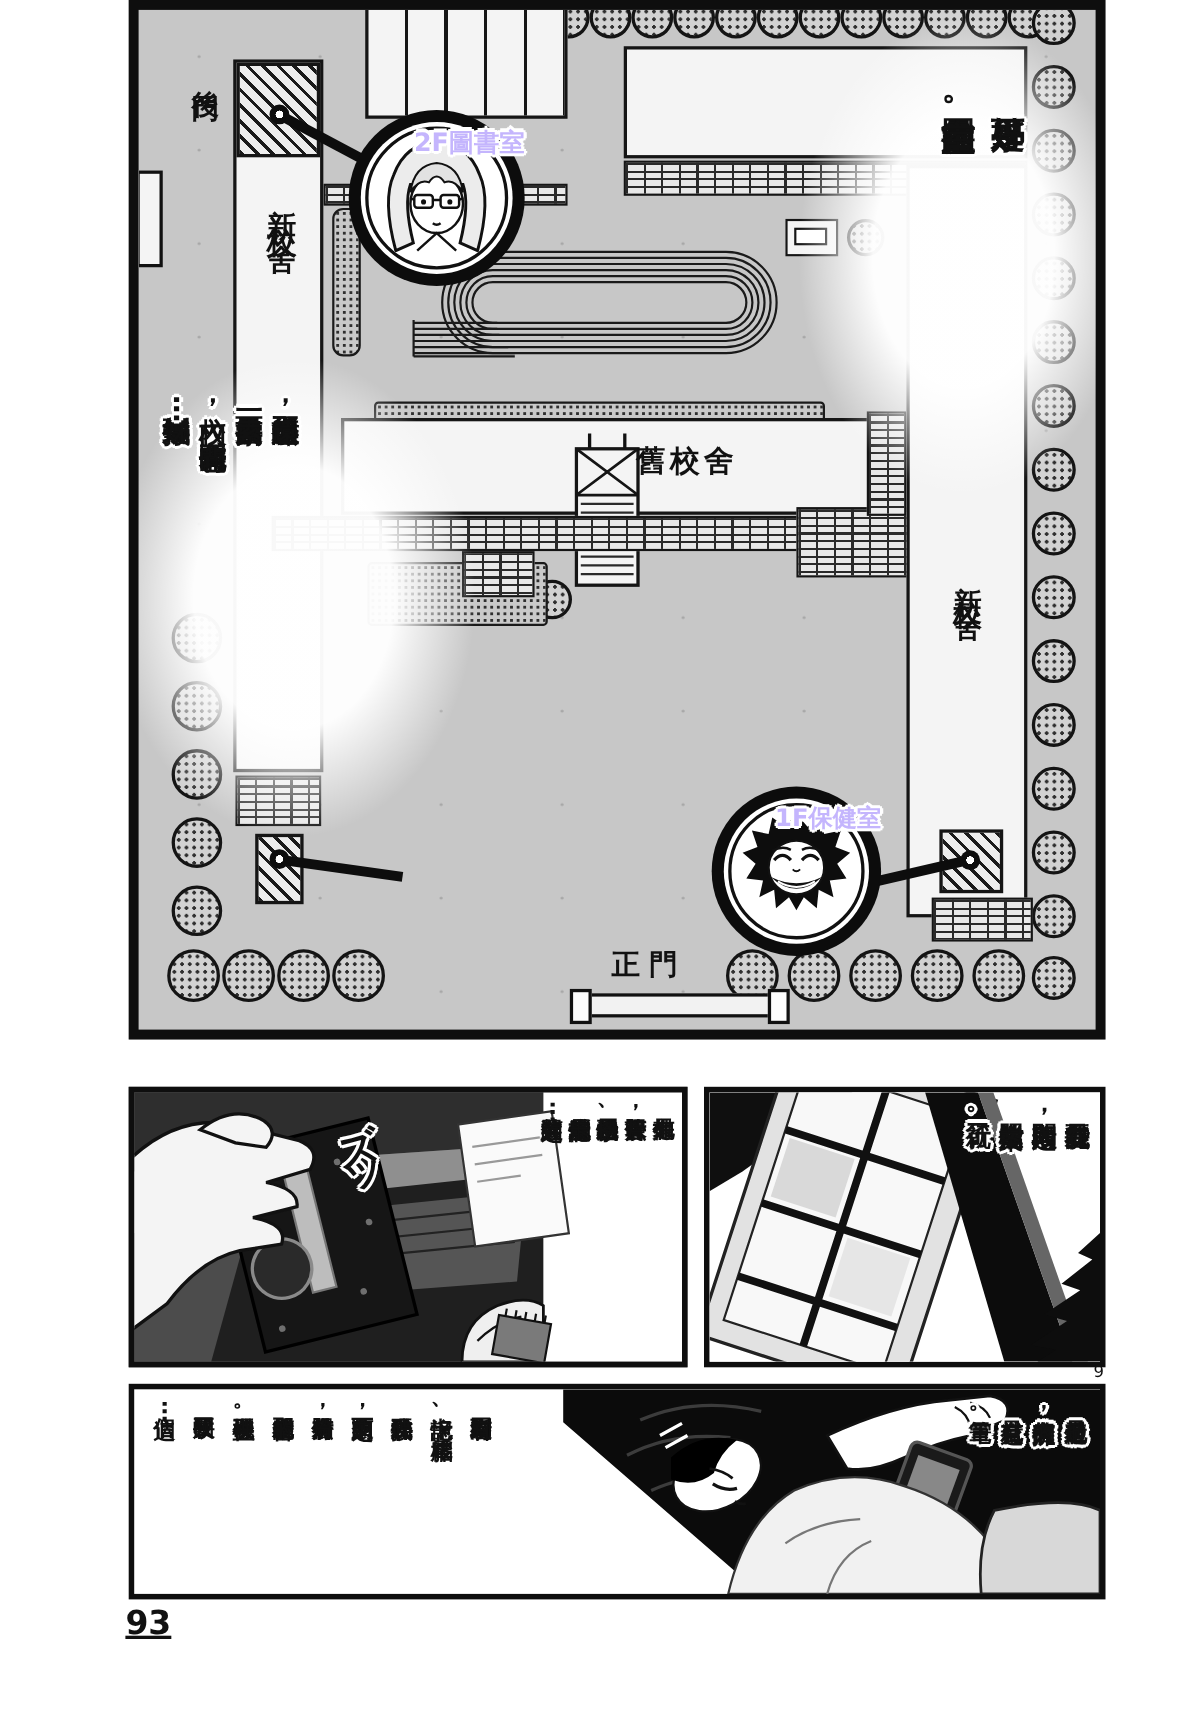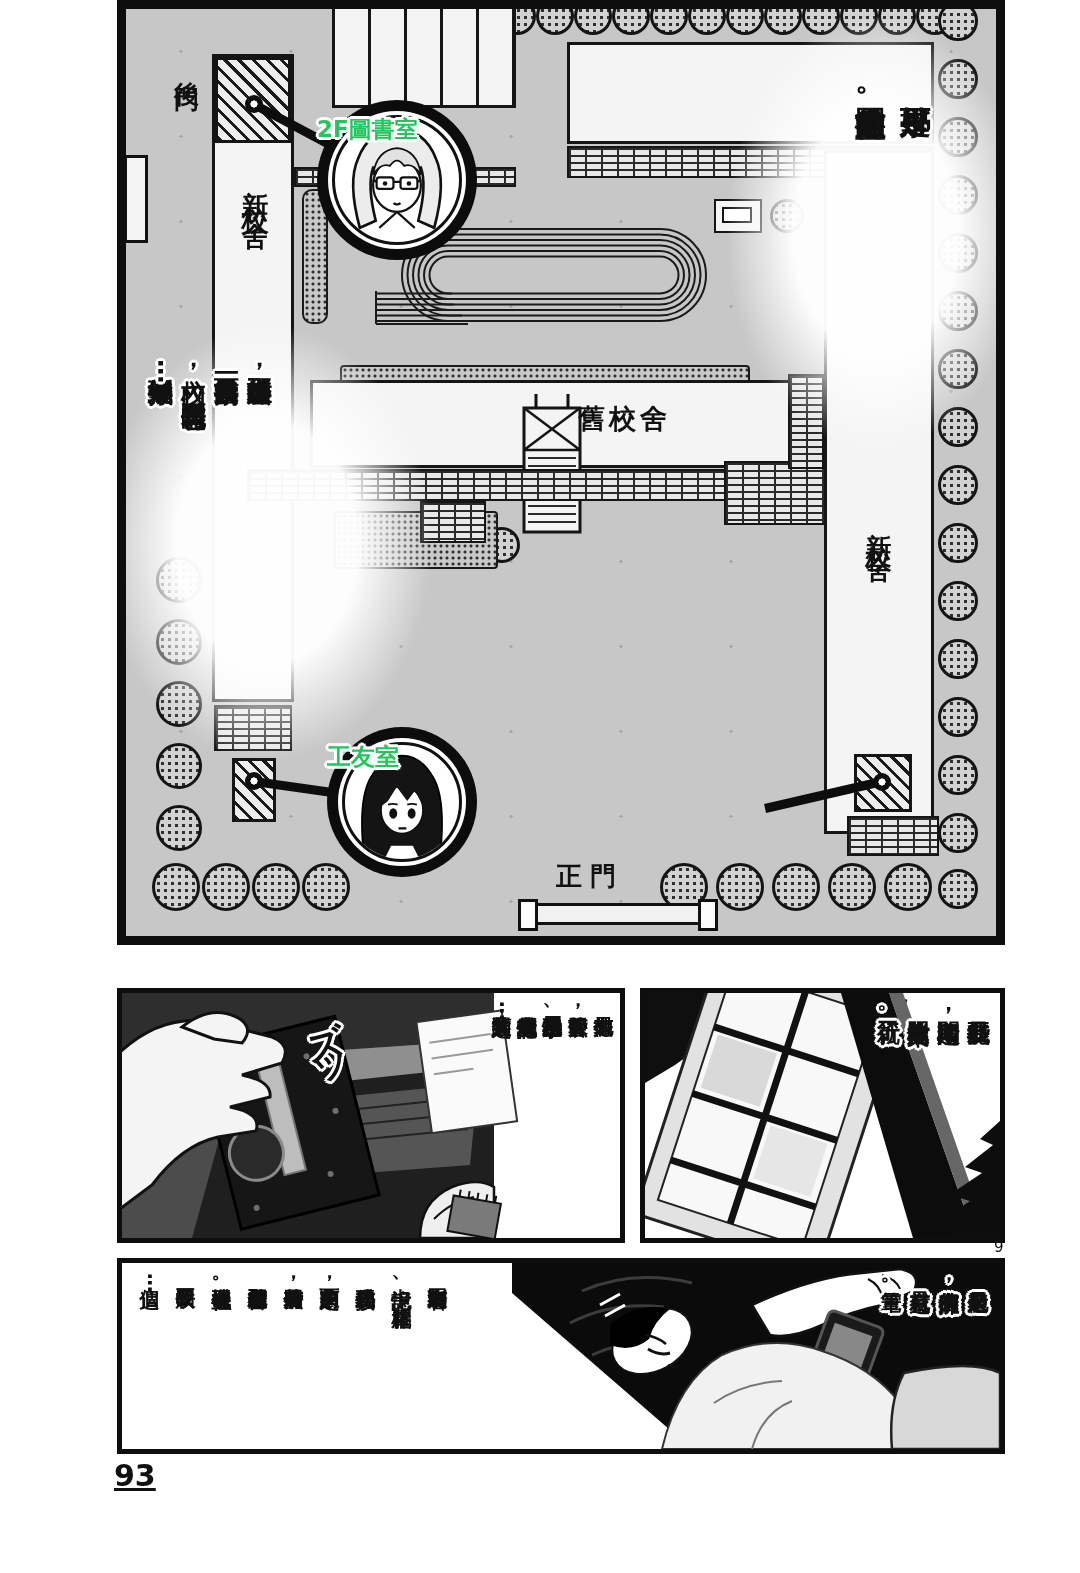--- a/index.html
+++ b/index.html
@@ -35,22 +35,22 @@
   -2px -2px #fff,2px -2px #fff,2px 2px #fff,-2px 2px #fff,
   -3px 0 #fff,3px 0 #fff,0 3px #fff,0 -3px #fff; }
 .pin { position:absolute; width:18px; height:18px; border-radius:50%;
   background:radial-gradient(#fff 0 3.5px, #0d0d0d 3.6px); z-index:4; }
 .connector { position:absolute; height:9px; background:#0d0d0d; transform-origin:0 50%; z-index:3; }
 .badge { position:absolute; border-radius:50%; background:#0c0c0c; z-index:5; }
 .badge-ring { position:absolute; inset:11px; border-radius:50%; background:#fff; }
 .badge-face { position:absolute; inset:15px; border-radius:50%; background:#fff;
   border:3px solid #111; overflow:hidden; }
 .badge-face svg { width:100%; height:100%; display:block; }
-.badge-label { position:absolute; left:0; right:0; top:14px; text-align:left;
-  font-weight:700; z-index:6; color:#22c55e; }
+.badge-label { position:absolute; left:0; right:0; top:14px; text-align:right;
+  font-weight:700; z-index:6; color:#c4b5fd; }
 .gate-bar { position:absolute; background:#f2f2f2; border-top:3px solid #111; border-bottom:3px solid #111; }
 .gate-post { position:absolute; background:#fdfdfd; border:3px solid #111; }
 
 
 .panel { position:absolute; border:5px solid #0e0e0e; background:#fff; overflow:hidden; }
 .panel svg { position:absolute; left:0; top:0; display:block; }
 .sfx { position:absolute; writing-mode:vertical-rl; font-weight:700; color:#111; }
 .folio { position:absolute; left:114px; top:1458px; font-size:30px; font-weight:700;text-decoration:underline; }
 .side-num { position:absolute; left:994px; top:1238px; font-size:15px; }
 </style>
@@ -184,37 +184,36 @@
           <path d="M66,72 H74 M47,72 L43,70 M93,72 L97,70" stroke="#111" stroke-width="2.5"></path>
           <circle cx="56.5" cy="74" r="2.6" fill="#111"></circle>
             <circle cx="83.5" cy="74" r="2.6" fill="#111"></circle>
           <path d="M66,96 Q70,99 74,96" fill="none" stroke="#111" stroke-width="2.5"></path>
           <path d="M50,124 L70,106 L90,124" fill="#fff" stroke="#111" stroke-width="2.5"></path>
         </svg>
       </div>
       <div class="badge-label halo" style="font-size:23px">2F圖書室</div>
     </div>
 
-    <div class="badge" style="left:201px;top:718px;width:150px;height:150px">
+
+    <div class="badge" style="left:521px;top:706px;width:154px;height:154px">
       <div class="badge-ring"></div>
       <div class="badge-face">
-        <svg viewBox="0 0 130 130">
-          <path d="M22,130 Q14,62 30,36 Q44,12 65,12 Q86,12 100,36 Q116,62 108,130 Z" fill="#141414" stroke="#000" stroke-width="2"></path>
-          <ellipse cx="65" cy="74" rx="24" ry="27" fill="#fff" stroke="#111" stroke-width="2"></ellipse>
-          <path d="M41,70 Q43,36 65,34 Q87,36 89,70 L80,52 L71,64 L59,48 L49,64 Z" fill="#141414"></path>
-          <ellipse cx="55" cy="78" rx="4.5" ry="6" fill="#111"></ellipse>
-          <ellipse cx="76" cy="78" rx="4.5" ry="6" fill="#111"></ellipse>
-          <path d="M49,68 Q55,66 60,68 M71,68 Q76,66 82,68" stroke="#111" stroke-width="2" fill="none"></path>
-          <path d="M61,95 H70" stroke="#111" stroke-width="2.5"></path>
-          <path d="M44,130 L52,114 H78 L86,130" fill="#fff" stroke="#111" stroke-width="2"></path>
+        <svg viewBox="0 0 140 140">
+          <path d="M70,8 L82,22 L96,12 L100,30 L118,26 L112,44 L128,50 L114,62 L124,78 L106,80 L110,98 L94,90 L92,110 L78,98 L70,112 L62,98 L48,110 L46,90 L30,98 L34,80 L16,78 L26,62 L12,50 L28,44 L22,26 L40,30 L44,12 L58,22 Z" fill="#0d0d0d"></path>
+          <ellipse cx="70" cy="66" rx="30" ry="29" fill="#fff" stroke="#111" stroke-width="2.5"></ellipse>
+          <path d="M46,58 Q55,48 64,58 M76,58 Q85,48 94,58" fill="none" stroke="#111" stroke-width="3.5"></path>
+          <path d="M44,48 Q55,42 64,47 M76,47 Q85,42 96,48" fill="none" stroke="#111" stroke-width="2.5"></path>
+          <path d="M42,76 Q70,102 98,76 Q70,90 42,76 Z" fill="#111"></path>
+          <path d="M50,81 Q70,93 90,81" fill="none" stroke="#fff" stroke-width="2"></path>
+          <path d="M66,68 Q70,72 74,68" fill="none" stroke="#111" stroke-width="2"></path>
         </svg>
       </div>
-      <div class="badge-label halo" style="font-size:24px">工友室</div>
-    </div>
-
+      <div class="badge-label halo" style="font-size:22px">1F保健室</div>
+    </div>
 
     <div class="vlabel" style="left:44px;top:52px;font-size:25px;letter-spacing:6px">後門</div>
     <div class="vlabel" style="left:111px;top:160px;font-size:27px;letter-spacing:16px">新校舍</div>
     <div class="hlabel" style="left:452px;top:392px;font-size:27px;letter-spacing:4px">舊校舍</div>
     <div class="vlabel" style="left:736px;top:503px;font-size:26px;letter-spacing:12px">新校舍</div>
     <div class="hlabel" style="left:430px;top:850px;font-size:26px;letter-spacing:8px">正門</div>
 
     <div class="glow" style="left:600px;top:6px;width:300px;height:436px"></div>
     <div class="vtext halo" style="left:712px;top:74px;width:100px;height:344px;font-size:31px;line-height:45px">
       <div>可是學姊</div>

